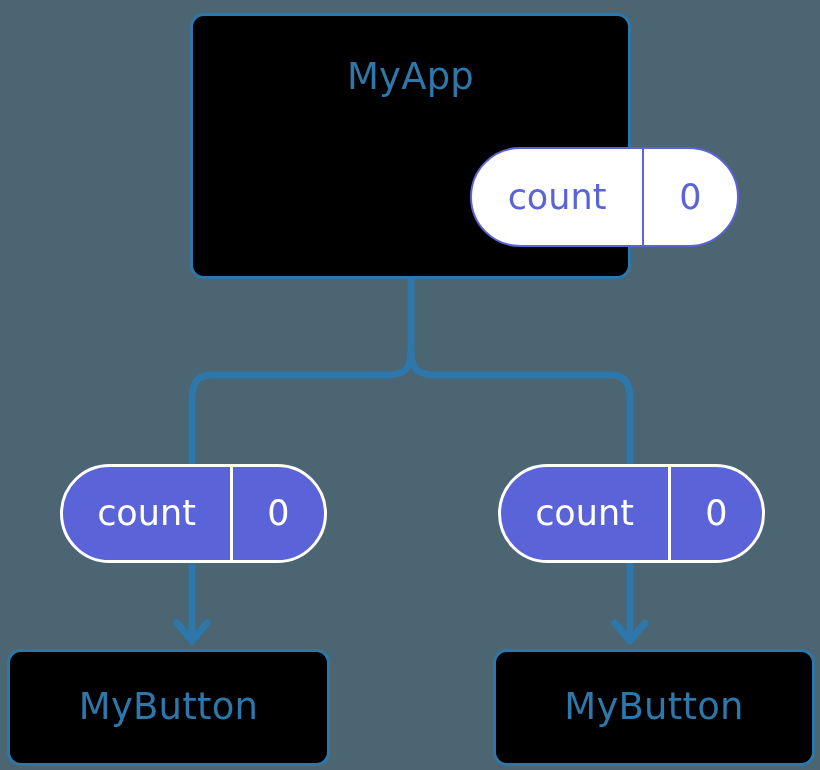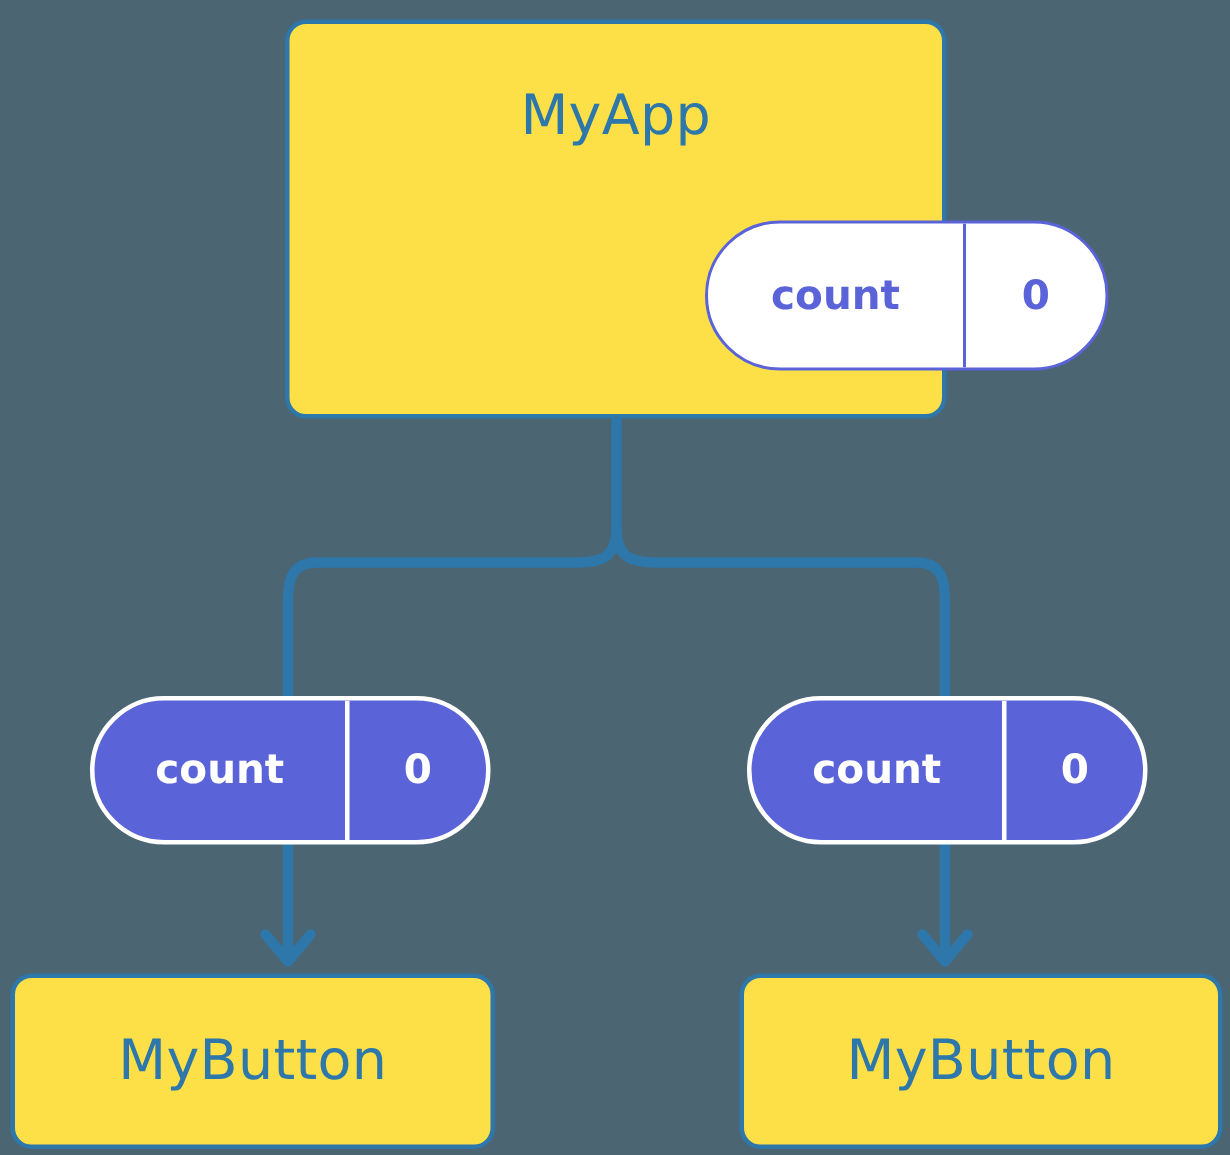--- a/index.html
+++ b/index.html
@@ -23,21 +23,21 @@
     left: 0;
     top: 0;
     width: 820px;
     height: 770px;
     pointer-events: none;
   }
 
   
   .component-box {
     position: absolute;
-    background: #fde047;
+    background: #000000;
     border: 3px solid #2d77aa;
     border-radius: 14px;
     box-sizing: border-box;
   }
   #app-box {
     left: 190px;
     top: 13px;
     width: 441px;
     height: 266px;
   }
@@ -60,24 +60,23 @@
     align-items: stretch;
     box-sizing: border-box;
     border-radius: 999px;
     overflow: hidden;
   }
   .pill .pill-key,
   .pill .pill-val {
     display: flex;
     align-items: center;
     justify-content: center;
-    font-size: 27px;
+    font-size: 35px;
     line-height: 1;
     box-sizing: border-box;
-    font-weight: bold;
   }
 
   
   .pill.outlined {
     border: 2px solid #5b63d8;
     background: #ffffff;
   }
   .pill.outlined .pill-key {
     color: #5b63d8;
     flex: 0 0 172px;

